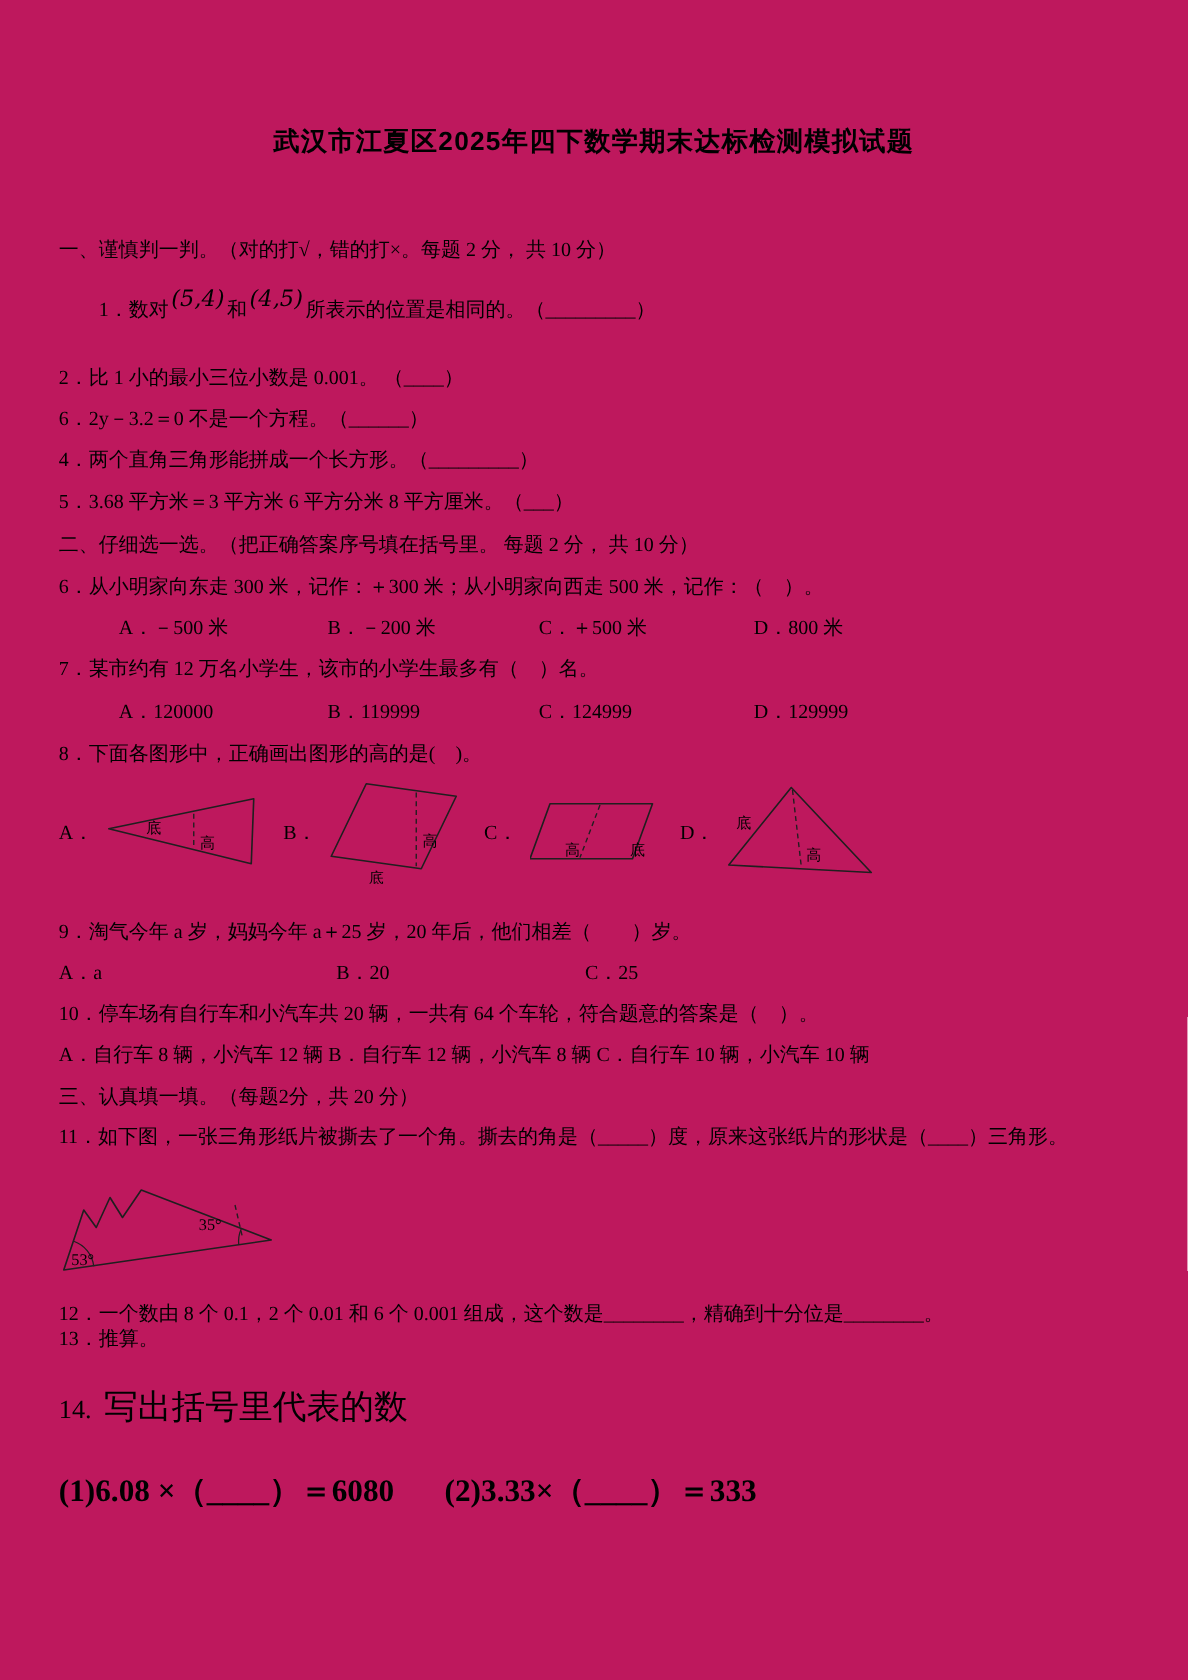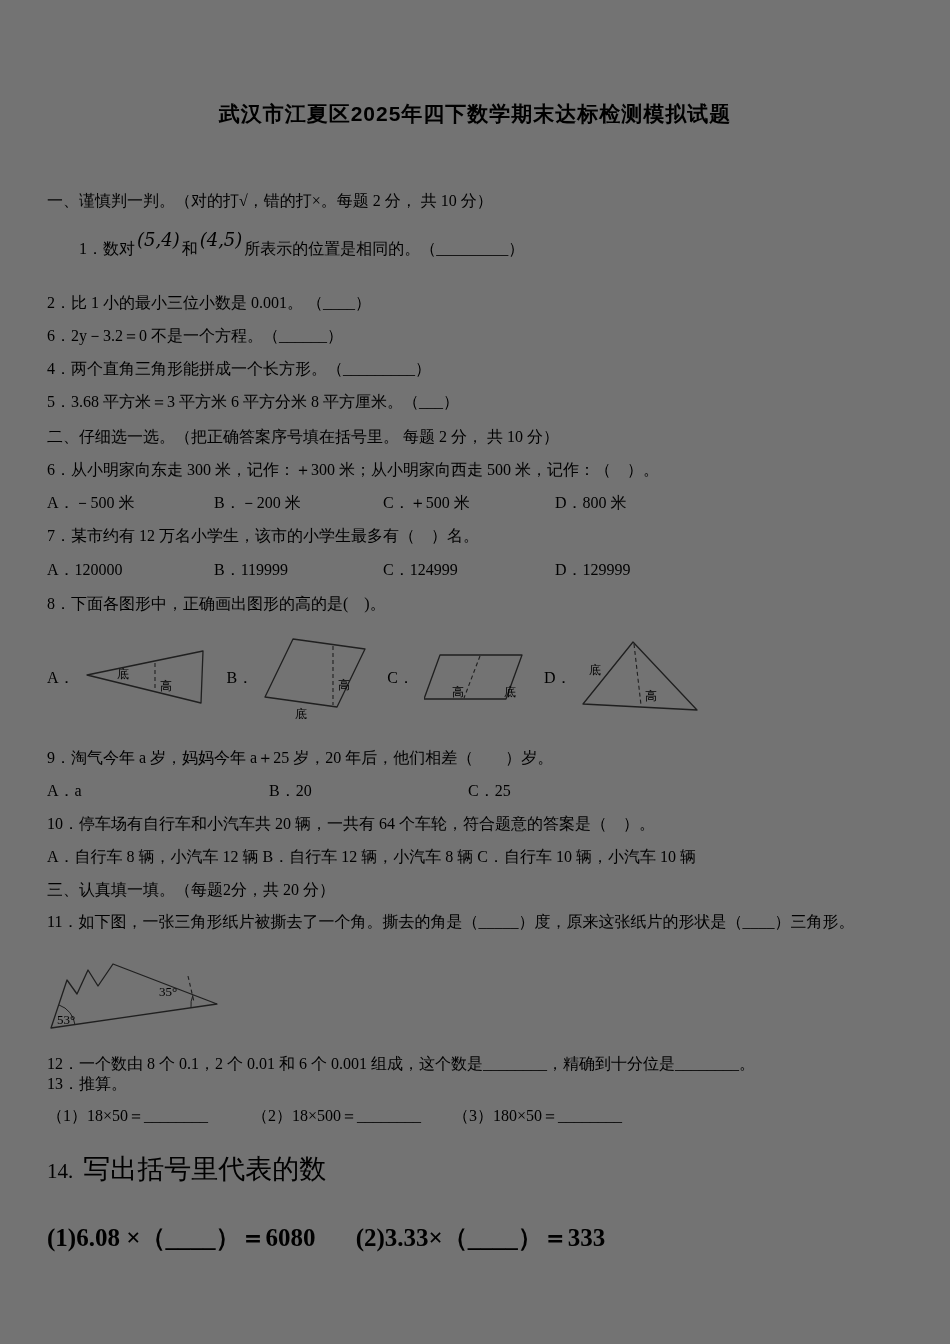--- a/index.html
+++ b/index.html
@@ -1,18 +1,18 @@
 <!DOCTYPE html>
 <html><head>
 <meta charset="utf-8">
 <style>
   * { box-sizing: border-box; }
   html, body { margin: 0; padding: 0; background: #ffffff; }
   .page {
-    width: 950px; height: 1344px; background: #737373; color: #000;
+    width: 950px; height: 1344px; background: #be185d; color: #000;
     position: relative; overflow: hidden;
     font-family: "Liberation Serif", "DejaVu Serif", serif;
   }
   .content { padding: 101px 47px 0 47px; }
 
   .title {
     font-family: "Liberation Sans", "DejaVu Sans", sans-serif;
     font-size: 21px; line-height: 26px; font-weight: bold;
     text-align: center; margin: 0 0 64px 0; letter-spacing: 1px;
   }
@@ -21,28 +21,28 @@
   .sec { margin-bottom: 13px; }
   .sec1 { margin-bottom: 13px; }
 
   .q1 { line-height: 32px; padding-top: 8px; margin-bottom: 28px; margin-left: 32px; }
   .math-pair {
     font-family: "DejaVu Serif", serif; font-style: italic;
     font-size: 18px; position: relative; top: -8px; margin: 0 2px;
   }
   .q5 { margin-bottom: 15px; }
   .q7line, .q7opts { margin-bottom: 14px; }
-  .q8line { margin-bottom: 16px; }
+  .q8line { margin-bottom: 4px; }
   .s3 { margin-bottom: 12px; }
   .q11line { margin-bottom: 8px; }
   .q12line { margin-bottom: 0; }
   .q13line { margin-bottom: 12px; }
 
   .opt { display: inline-block; white-space: nowrap; }
-  .opts4 .opt:nth-child(1) { width: 163px; }
+  .opts4 .opt:nth-child(1) { width: 163px; margin-left: 48px; }
   .opts4 .opt:nth-child(2) { width: 165px; }
   .opts4 .opt:nth-child(3) { width: 168px; }
   .opts3 .opt:nth-child(1) { width: 218px; }
   .opts3 .opt:nth-child(2) { width: 195px; }
 
   .figrow { display: flex; align-items: center; height: 96px; margin: 0 0 22px 0; column-gap: 20px; }
   .figitem { display: flex; align-items: center; }
   .flet { font-size: 16px; margin-right: 10px; }
   .shape { fill: none; stroke: #1f1f1f; stroke-width: 1.3; stroke-linejoin: round; }
   .dash  { fill: none; stroke: #1f1f1f; stroke-width: 1.1; stroke-dasharray: 4 3; }
@@ -156,25 +156,20 @@
       <path class="arc" d="M 34,85 A 24 24 0 0 0 18,65"></path>
       <path class="arc" d="M 152,55 A 26 26 0 0 0 150,68"></path>
       <line class="dash" x1="147" y1="36" x2="153" y2="62"></line>
       <text x="16" y="84">53°</text>
       <text x="118" y="56">35°</text>
     </svg>
 
     <p class="line q12line">12．一个数由 8 个 0.1，2 个 0.01 和 6 个 0.001 组成，这个数是________，精确到十分位是________。</p>
 
     <p class="line q13line">13．推算。</p>
-    <p class="line calc">
-      <span class="citem">（1）18×50＝________</span>
-      <span class="citem">（2）18×500＝________</span>
-      <span class="citem">（3）180×50＝________</span>
-    </p>
 
     <p class="q14-head"><span class="q14-num">14.</span><span>写出括号里代表的数</span></p>
 
     <p class="q14-items">
       <span class="qitem">(1)6.08 ×（____）＝6080</span>
       <span class="qitem">(2)3.33×（____）＝333</span>
     </p>
 
   </div>
 </div>

